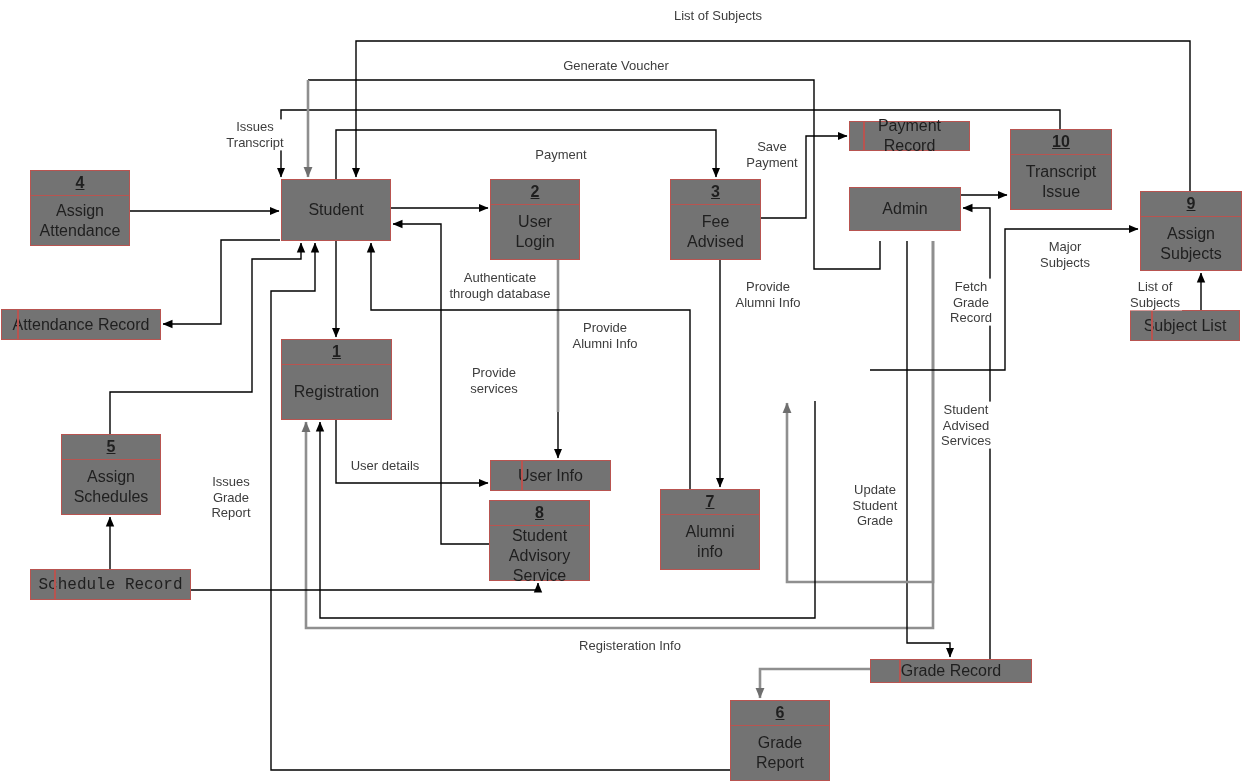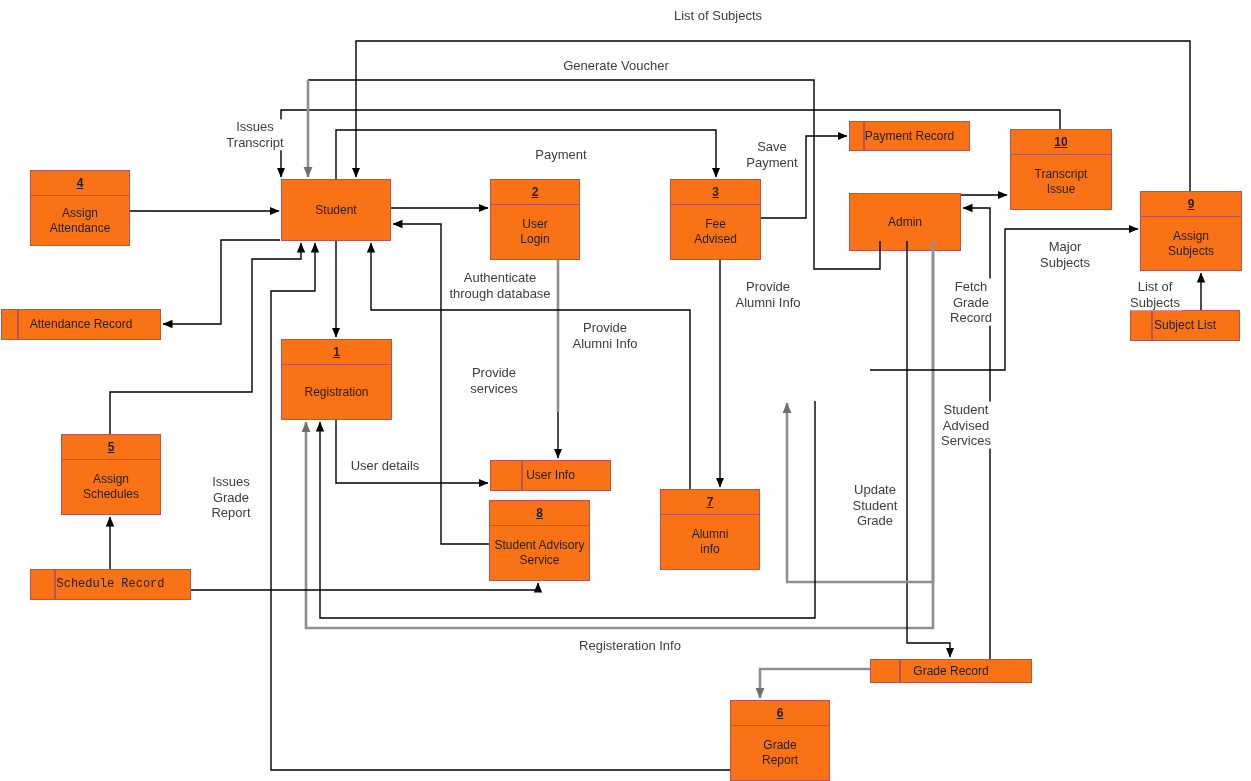--- a/index.html
+++ b/index.html
@@ -1,19 +1,19 @@
 <!DOCTYPE html>
 <html><head>
 <meta charset="utf-8">
 <style>
   html,body{margin:0;padding:0;background:#fff;}
   #stage{position:relative;width:1251px;height:781px;background:#ffffff;overflow:hidden;
          font-family:"Liberation Sans",sans-serif;}
-  .node{position:absolute;box-sizing:border-box;background:#f97316;border:1.5px solid #b85450;
-        color:#1f1f1f;font-size:12px;line-height:1.25;z-index:1;}
+  .node{position:absolute;box-sizing:border-box;background:#737373;border:1.5px solid #b85450;
+        color:#1f1f1f;font-size:16px;line-height:1.25;z-index:1;}
   .entity{display:flex;align-items:center;justify-content:center;text-align:center;white-space:pre-line;}
   .process{display:flex;flex-direction:column;}
   .p-head{height:24px;flex:0 0 24px;border-bottom:1px solid #b85450;display:flex;
           align-items:center;justify-content:center;font-weight:bold;text-decoration:underline;}
   .p-body{flex:1;display:flex;align-items:center;justify-content:center;text-align:center;white-space:pre-line;}
   .datastore{display:flex;align-items:center;justify-content:center;text-align:center;}
   .ds-divider{position:absolute;top:0;bottom:0;width:1.5px;background:#b85450;}
   #wires{position:absolute;left:0;top:0;z-index:2;pointer-events:none;}
   #wires polyline{fill:none;pointer-events:stroke;}
   .w-black{stroke:#000000;stroke-width:1.4;}
@@ -59,21 +59,21 @@
       <polyline points="990,659 990,208 963,208" class="w-black" marker-end="url(#arrow-black)"></polyline>
       <polyline points="870,370 1005,370 1005,229 1138,229" class="w-black" marker-end="url(#arrow-black)"></polyline>
       <polyline points="1201,310 1201,273" class="w-black" marker-end="url(#arrow-black)"></polyline>
       <polyline points="961,195 1007,195" class="w-black" marker-end="url(#arrow-black)"></polyline>
       <polyline points="870,669 760,669 760,698" class="w-gray" marker-end="url(#arrow-gray)"></polyline>
       <polyline points="730,770 271,770 271,291 315,291 315,243" class="w-black" marker-end="url(#arrow-black)"></polyline>
       <polyline points="815,401 815,618 320,618 320,422" class="w-black" marker-end="url(#arrow-black)"></polyline>
       <polyline points="191,590 538,590 538,583" class="w-black" marker-end="url(#arrow-black)"></polyline>
     </svg>
 <div class="node entity" style="left: 281px; top: 179px; width: 110px; height: 62px;"><span>Student</span></div>
-    <div class="node entity" style="left: 849px; top: 193px; width: 112px; height: 58px;"><span>Admin</span></div>
+    <div class="node entity" style="left: 849px; top: 187px; width: 112px; height: 44px;"><span>Admin</span></div>
     <div class="node process" style="left: 30px; top: 170px; width: 100px; height: 76px;">
       <div class="p-head">4</div>
       <div class="p-body">Assign
 Attendance</div>
     </div>
     <div class="node process" style="left: 490px; top: 179px; width: 90px; height: 81px;">
       <div class="p-head">2</div>
       <div class="p-body">User
 Login</div>
     </div>

